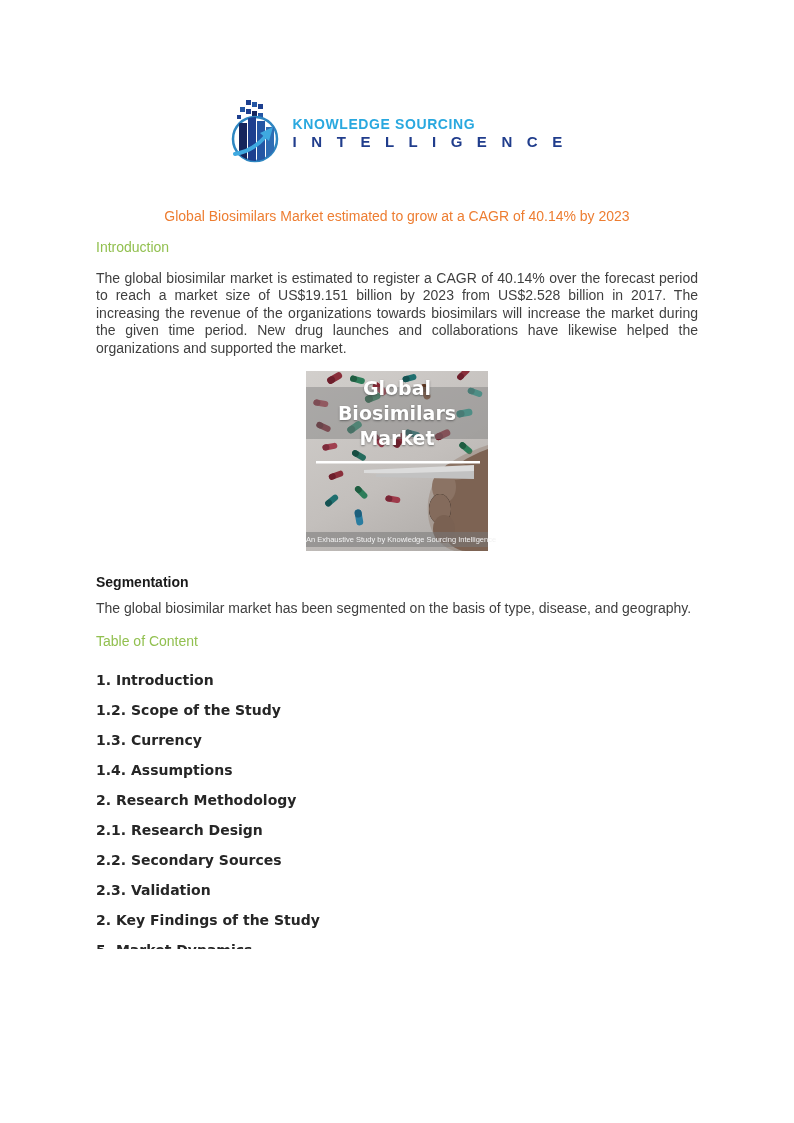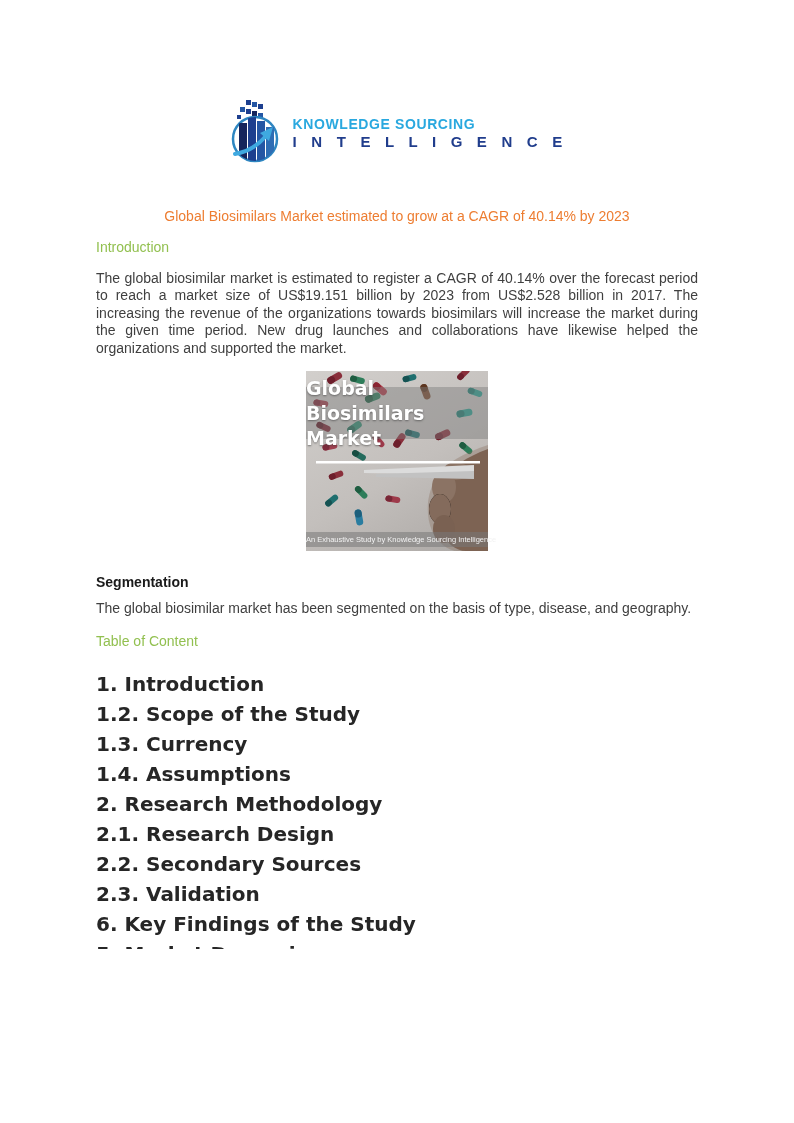--- a/index.html
+++ b/index.html
@@ -51,37 +51,37 @@
   
   .figure{
     position:absolute;left:306px;top:371px;width:182px;height:180px;
     background:linear-gradient(150deg,#d2cfcc 0%,#c3bfbc 55%,#aba7a4 100%);
   }
   .figure svg{position:absolute;left:0;top:0;}
   .fig-title{
     position:absolute;left:0;top:16px;width:182px;height:52px;
     background:rgba(125,125,125,0.45);
     display:flex;flex-direction:column;justify-content:center;
-    color:#ffffff;font-weight:bold;font-size:19px;
+    text-align:center;color:#ffffff;font-weight:bold;font-size:19px;
     line-height:25px;text-shadow:0 1px 2px rgba(60,60,60,0.6);
     font-family:"DejaVu Sans", sans-serif;
   }
   .fig-caption{
     position:absolute;left:0;bottom:4px;width:182px;height:15px;
     background:rgba(120,120,120,0.55);
     color:#f2f2f2;font-size:7.5px;line-height:15px;text-align:center;
     white-space:nowrap;
   }
   
   .toc{
     position:absolute;left:96px;top:672px;width:602px;
   }
   .toc-item{
     height:30px;
-    color:#262626;font-size:20px;font-weight:bold;
+    color:#262626;font-size:14px;font-weight:bold;
     font-family:"DejaVu Sans", sans-serif;
   }
 </style>
 </head>
 <body>
 
 <div class="page">
 
   <div class="logo">
     <span>
@@ -257,17 +257,17 @@
   <div class="h-green h-toc">Table of Content</div>
   <div class="toc">
     <div class="toc-item">1. Introduction</div>
     <div class="toc-item">1.2. Scope of the Study</div>
     <div class="toc-item">1.3. Currency</div>
     <div class="toc-item">1.4. Assumptions</div>
     <div class="toc-item">2. Research Methodology</div>
     <div class="toc-item">2.1. Research Design</div>
     <div class="toc-item">2.2. Secondary Sources</div>
     <div class="toc-item">2.3. Validation</div>
-    <div class="toc-item">6. Key Findings of the Study</div>
+    <div class="toc-item">2. Key Findings of the Study</div>
     <div class="toc-item">5. Market Dynamics</div>
   </div>
 
 </div>
 
 </body></html>

